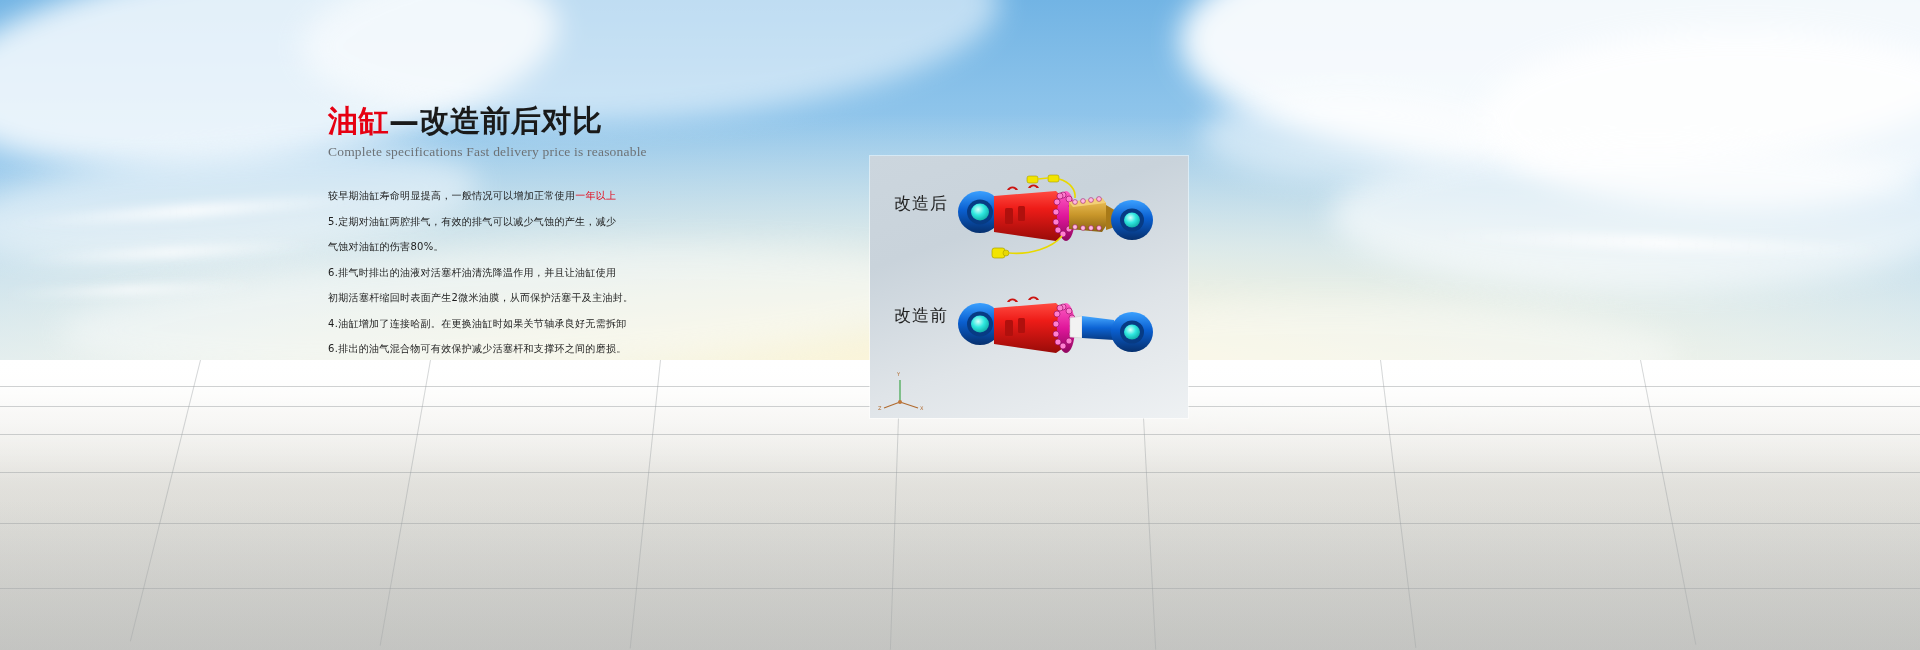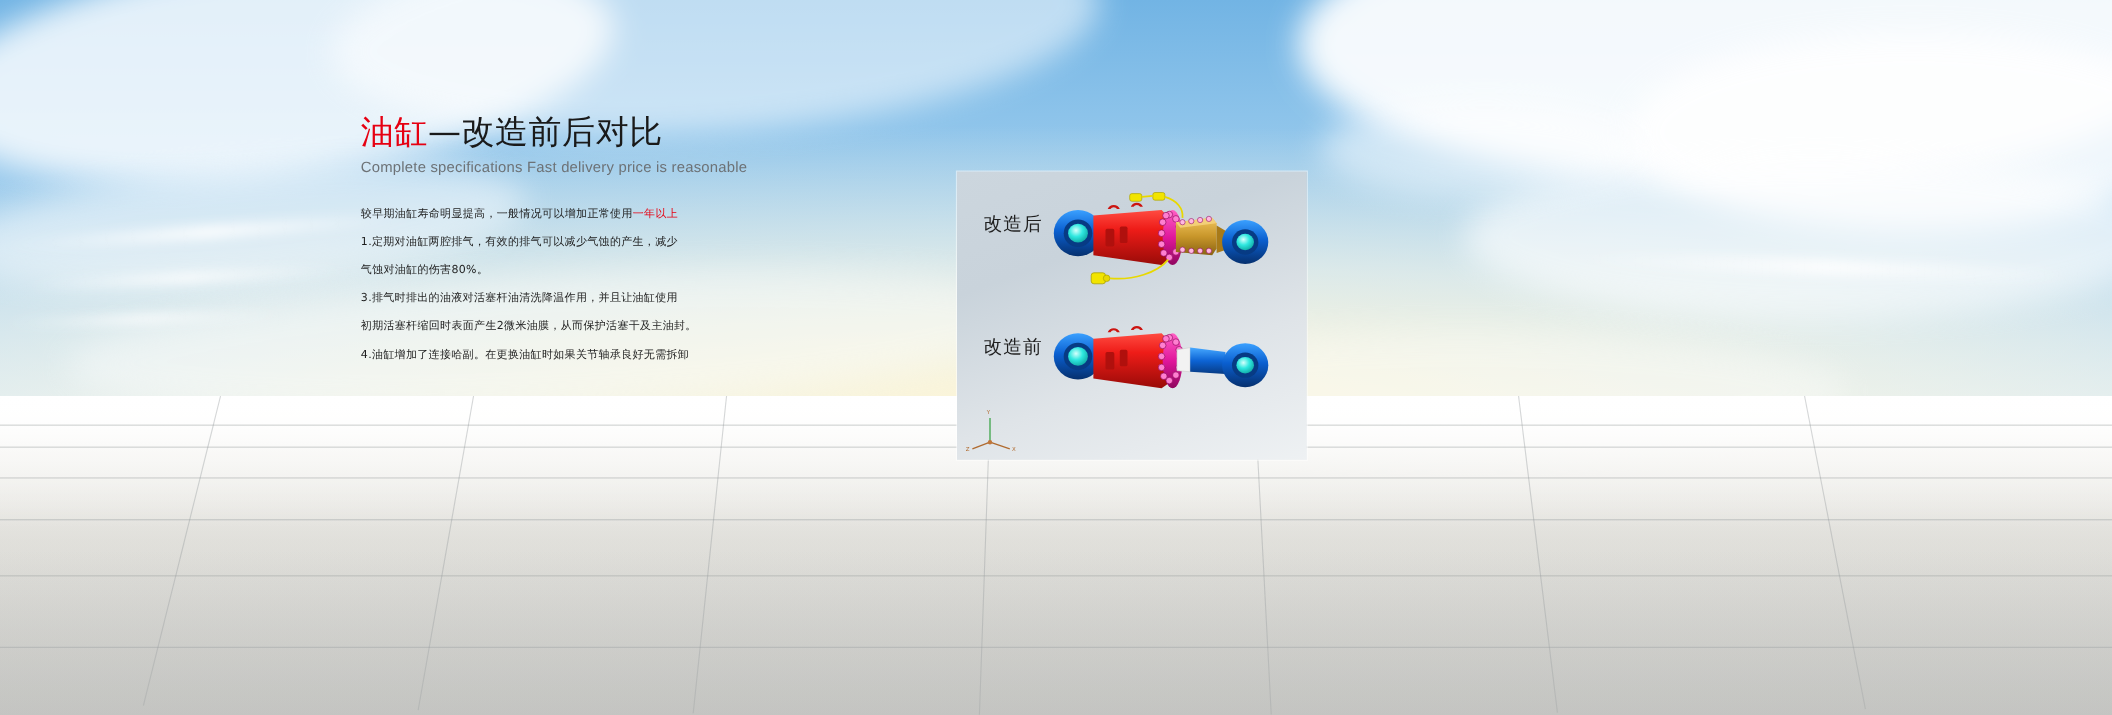--- a/index.html
+++ b/index.html
@@ -46,24 +46,24 @@
   }
   .gl { position:absolute; background:rgba(150,155,158,.45); height:1px; left:0; width:1920px; }
   .gv { position:absolute; background:rgba(150,155,158,.40); width:1px; top:0; bottom:0; transform-origin:top center; }
   .glare { position:absolute; left:0; top:0; width:1920px; height:120px;
            background:linear-gradient(180deg, rgba(255,255,255,1) 0%, rgba(255,255,255,.55) 45%, rgba(255,255,255,0) 100%); }
   .shade { position:absolute; left:0; bottom:0; width:1920px; height:150px;
            background:linear-gradient(180deg, rgba(190,192,190,0) 0%, rgba(178,180,178,.35) 100%); }
 
   
   .copy { position:absolute; left:328px; top:104px; width:500px; }
-  .title { font-size:30px; font-weight:normal; letter-spacing:.5px; line-height:1.1; color:#1a1a1a; white-space:nowrap; }
+  .title { font-size:30px; font-weight:bold; letter-spacing:.5px; line-height:1.1; color:#1a1a1a; white-space:nowrap; }
   .title .hl { color:#e60012; }
   .subtitle { margin-top:7px; font-size:13.5px; color:#6d7276; letter-spacing:.2px; white-space:nowrap;
-              font-family:Liberation Sans, sans-serif; }
+              font-family:Liberation Serif, serif; }
 
   .body-lines { margin-top:23px; }
   .bline { font-size:10px; color:#1d1d1d; line-height:25.5px; white-space:nowrap; letter-spacing:.3px; }
   .bline .red { color:#e60012; }
 
   
   .panel { position:absolute; left:870px; top:156px; width:318px; height:262px;
            background:linear-gradient(160deg,#ccd6de 0%, #c9d3db 30%, #dfe4e8 65%, #eef1f3 100%);
            box-shadow:0 0 0 1px rgba(255,255,255,.5); }
   .panel .lbl { position:absolute; font-size:17px; color:#1f1f1f; font-family:"DejaVu Serif","Liberation Serif",serif; letter-spacing:1px; }
@@ -110,25 +110,26 @@
   </div>
 
   <div class="copy">
 
     <div class="title"><span class="hl">油缸</span><span>—改造前后对比</span></div>
 
     <div class="subtitle">Complete specifications Fast delivery price is reasonable</div>
 
     <div class="body-lines">
       <div class="bline"><span>较早期油缸寿命明显提高，一般情况可以增加正常使用</span><span class="red">一年以上</span></div>
-      <div class="bline">1.定期对油缸两腔排气，有效的排气可以减少气蚀的产生，减少</div>
+      <div class="bline">5.定期对油缸两腔排气，有效的排气可以减少气蚀的产生，减少</div>
       <div class="bline">气蚀对油缸的伤害80%。</div>
-      <div class="bline">3.排气时排出的油液对活塞杆油清洗降温作用，并且让油缸使用</div>
+      <div class="bline">6.排气时排出的油液对活塞杆油清洗降温作用，并且让油缸使用</div>
       <div class="bline">初期活塞杆缩回时表面产生2微米油膜，从而保护活塞干及主油封。</div>
       <div class="bline">4.油缸增加了连接哈副。在更换油缸时如果关节轴承良好无需拆卸</div>
+      <div class="bline">6.排出的油气混合物可有效保护减少活塞杆和支撑环之间的磨损。</div>
     </div>
   </div>
 
   <div class="panel">
 
     <div class="lbl lbl-after">改造后</div>
     <div class="lbl lbl-before">改造前</div>
 
     <svg width="318" height="262" viewBox="0 0 318 262">
       <defs>

